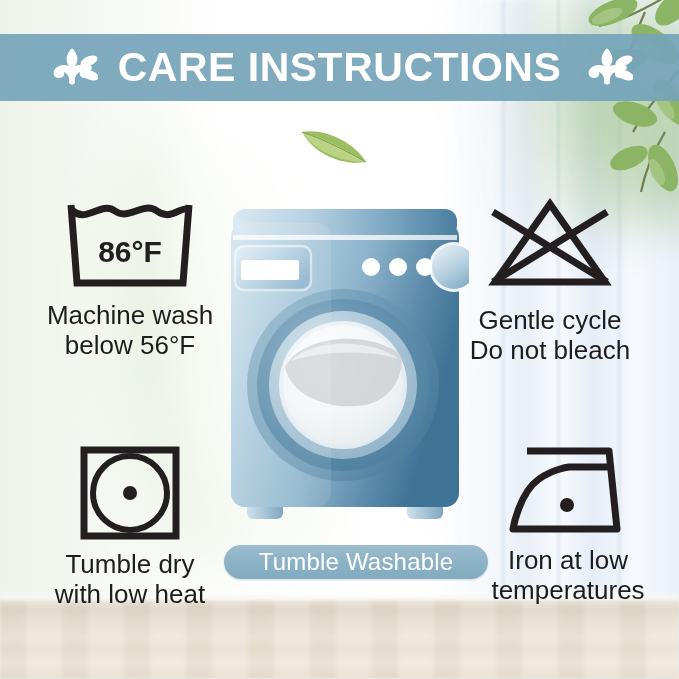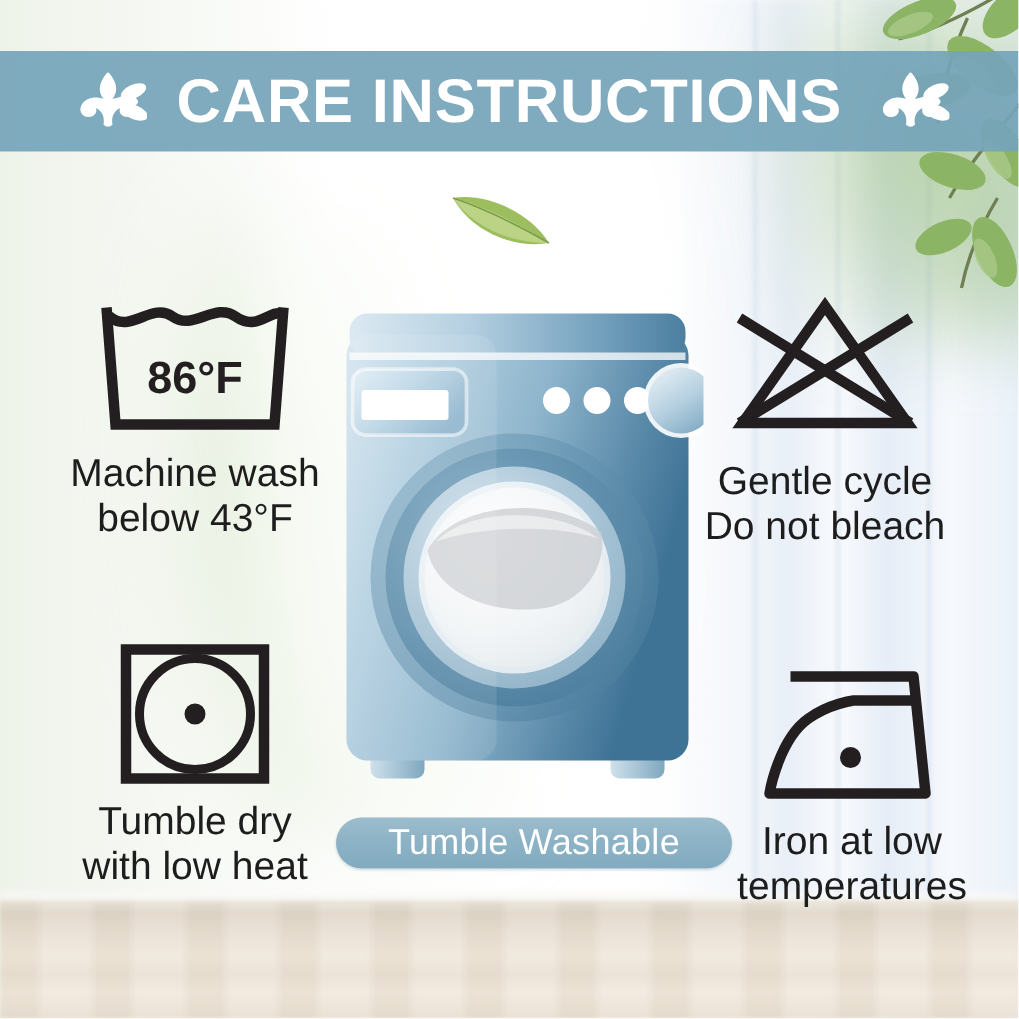--- a/index.html
+++ b/index.html
@@ -115,21 +115,21 @@
     font-size:26px;
     line-height:30px;
     text-align:center;
     white-space:pre-line;
     font-family:"Liberation Sans","DejaVu Sans",sans-serif;
   }
   .icon-box{display:block;}
 
   #item-wash{left:14px;top:198px;width:232px;}
   #item-bleach{left:434px;top:198px;width:232px;}
-  #item-dry{left:14px;top:426px;width:232px;}
+  #item-dry{left:14px;top:443px;width:232px;}
   #item-iron{left:452px;top:443px;width:232px;}
   #item-wash .care-label{margin-top:10px;}
   #item-bleach .care-label{margin-top:15px;}
   #item-dry .care-label{margin-top:6px;}
   #item-iron .care-label{margin-top:6px;}
 
   .tub-temp{
     font-size:30px;font-weight:bold;fill:#231f20;
     font-family:"Liberation Sans","DejaVu Sans",sans-serif;
   }
@@ -219,21 +219,21 @@
     </svg>
   </div>
 
   <div class="care-item" id="item-wash">
     <svg class="icon-box" width="140" height="92" viewBox="0 0 140 92">
       <path d="M11 7 L17 85 L123 85 L129 7" fill="none" stroke="#231f20" stroke-width="7" stroke-linejoin="miter"></path>
       <path d="M13 13 C27 25 41 3 55 13 C69 23 83 3 97 13 C111 23 120 9 127 11" fill="none" stroke="#231f20" stroke-width="7" stroke-linecap="round"></path>
       <text class="tub-temp" x="70" y="64" text-anchor="middle">86°F</text>
     </svg>
     <div class="care-label">Machine wash
-below 43°F</div>
+below 56°F</div>
   </div>
 
   <div class="care-item" id="item-bleach">
     <svg class="icon-box" width="140" height="92" viewBox="0 0 140 92">
       <path d="M70 6 L125 84 L15 84 Z" fill="none" stroke="#231f20" stroke-width="7" stroke-linejoin="miter"></path>
       <line x1="13" y1="14" x2="127" y2="84" stroke="#231f20" stroke-width="7" stroke-linecap="butt"></line>
       <line x1="127" y1="14" x2="13" y2="84" stroke="#231f20" stroke-width="7" stroke-linecap="butt"></line>
     </svg>
     <div class="care-label">Gentle cycle
 Do not bleach</div>

